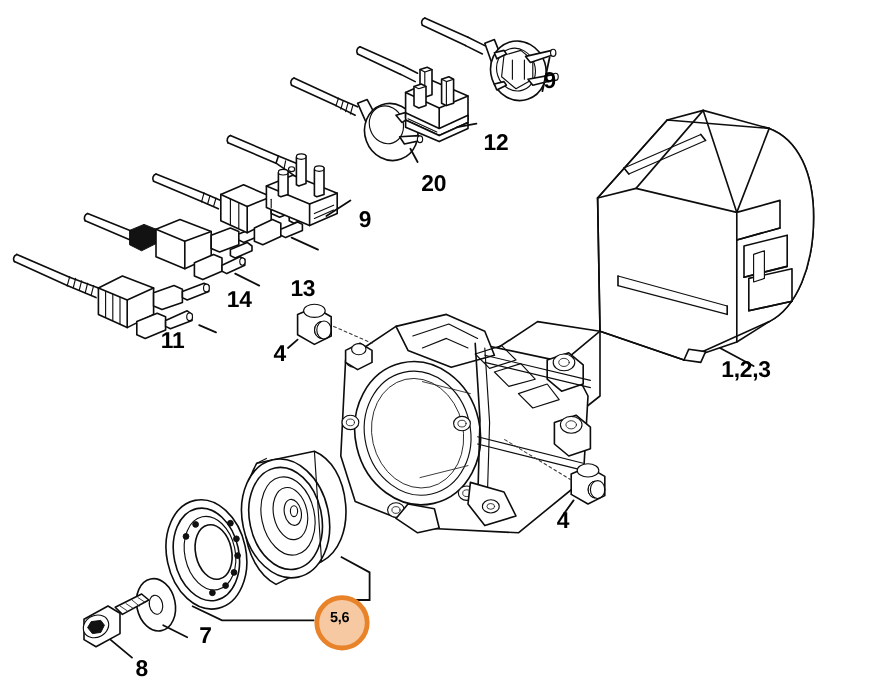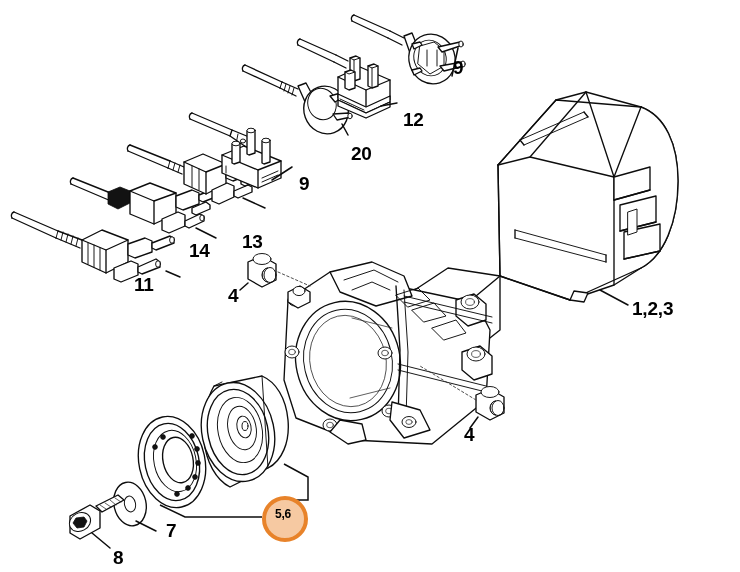--- a/index.html
+++ b/index.html
@@ -486,21 +486,21 @@
   <div class="callout-label" style="left:242px; top:216px;margin-top:16px;">13</div>
 
   <div class="callout-label" style="left:189px; top:241px;">14</div>
 
   <div class="callout-label" style="left:134px; top:275px;">11</div>
 
   <div class="callout-label" style="left:228px; top:286px;">4</div>
 
   <div class="callout-label" style="left:464px; top:425px;">4</div>
 
-  <div class="callout-label" style="left:632px; top:299px;text-align:right;">1,2,3</div>
+  <div class="callout-label" style="left:601px; top:299px;text-align:right;">1,2,3</div>
 
   <div class="callout-label small label-on-top" style="left:275px; top:508px;">5,6</div>
 
   <div class="callout-label" style="left:166px; top:521px;">7</div>
 
   <div class="callout-label" style="left:113px; top:548px;">8</div>
 
 </div>
 
 </body></html>

